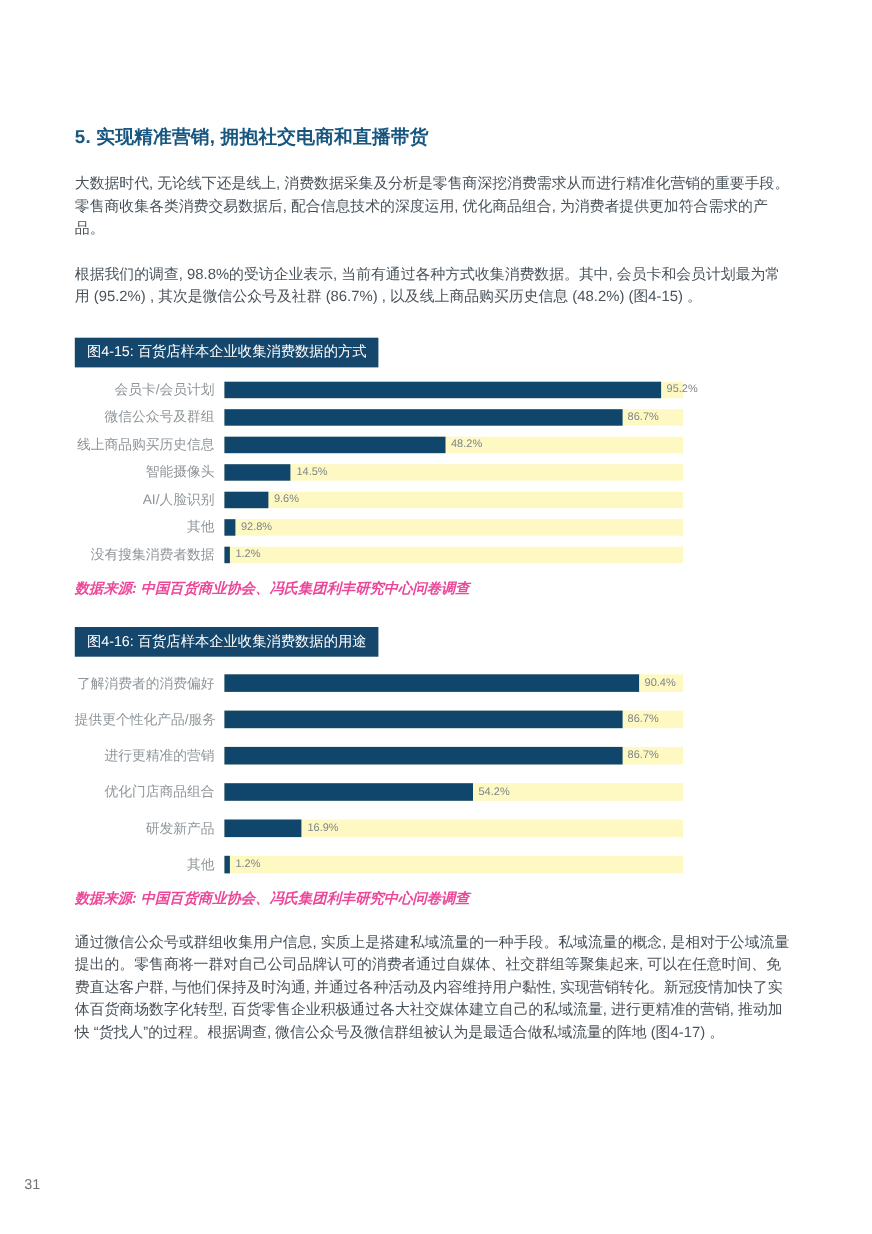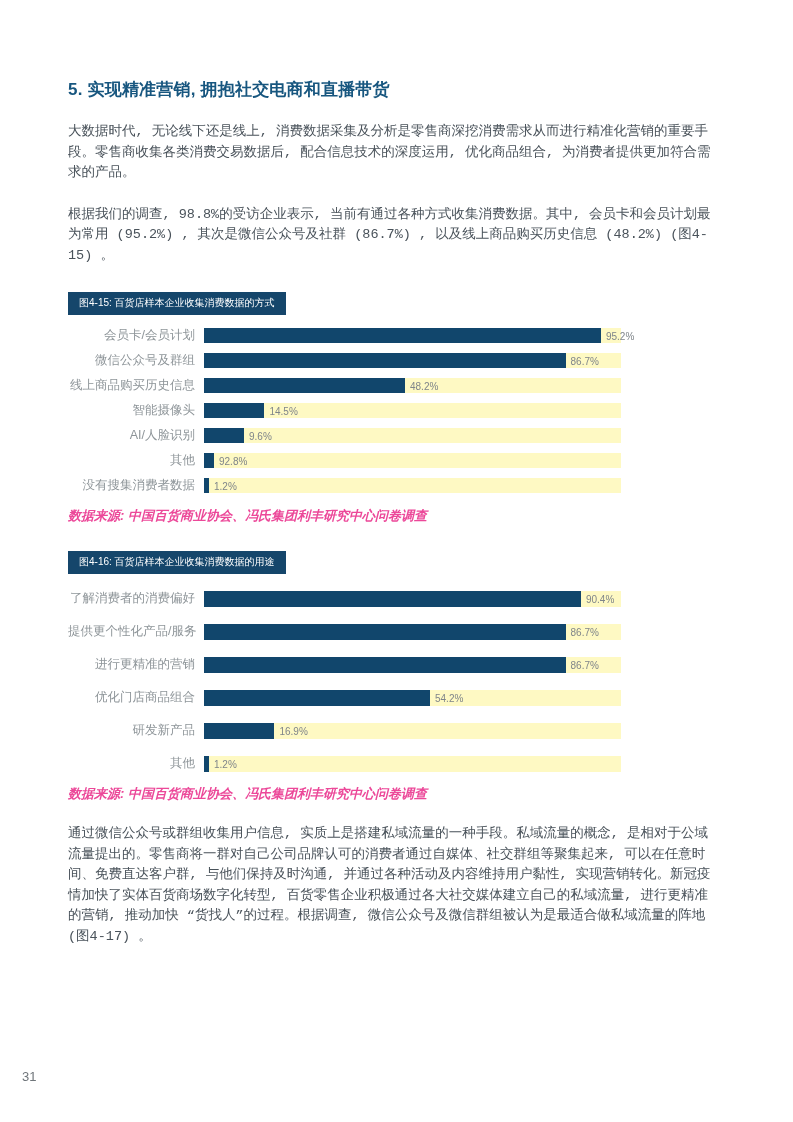--- a/index.html
+++ b/index.html
@@ -4,43 +4,42 @@
 <style>
   * { box-sizing: border-box; }
   html, body { margin: 0; padding: 0; }
   body {
     width: 793px; height: 1122px;
     background: #ffffff;
     font-family: "Liberation Sans", sans-serif;
     position: relative;
     overflow: hidden;
   }
-  .content { padding: 60px 72px 0 68px; }
+  .content { padding: 95px 72px 0 68px; }
 
   .heading {
     color: #17567F;
     font-size: 17px;
     font-weight: bold;
     margin: 18px 0 0 0;
     letter-spacing: 0.2px;
   }
   .body-para {
     color: #49525A;
     font-size: 13.5px;
     line-height: 20.5px;
     margin: 21px 0 0 0;
     text-align: left;
-    font-family: Liberation Mono, monospace;
   }
   figure { margin: 26px 0 0 0; padding: 0; }
   .fig-title {
     display: inline-block;
     background: #15466B;
     color: #ffffff;
-    font-size: 10px;
+    font-size: 13px;
     padding: 4px 11px 5px 11px;
     font-weight: 500;
   }
   .chart { margin-top: 12px; }
   .chart-row { display: flex; align-items: center; margin-top: 8px; }
   .chart.spaced .chart-row { margin-top: 16px; }
   .row-label {
     width: 136px;
     flex: none;
     text-align: right;

